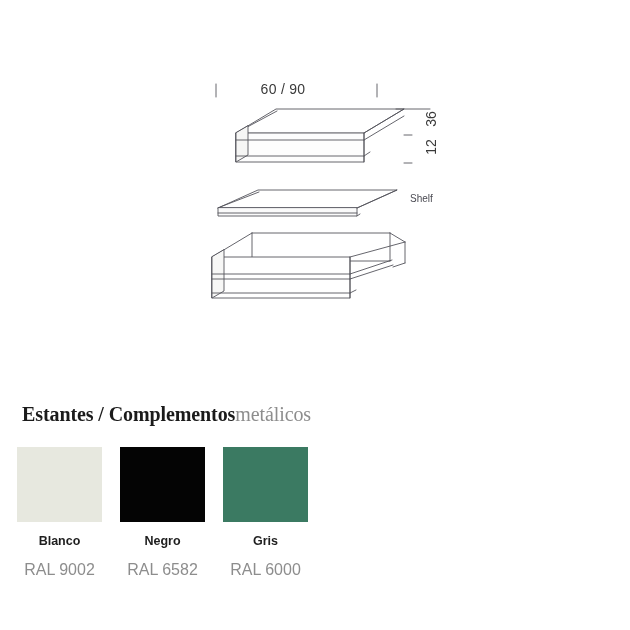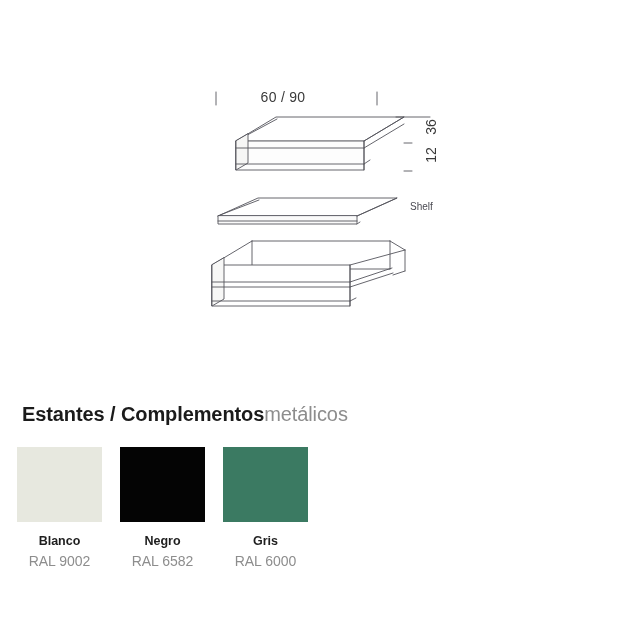--- a/index.html
+++ b/index.html
@@ -12,21 +12,21 @@
     height: 630px;
     position: relative;
     font-family: "Liberation Sans", sans-serif;
     overflow: hidden;
   }
 
   
   #drawing-area {
     position: absolute;
     left: 0;
-    top: 16px;
+    top: 8px;
     width: 539px;
     height: 380px;
   }
   #drawing-svg {
     position: absolute;
     left: 0;
     top: 0;
   }
   .dim-label {
     position: absolute;
@@ -73,20 +73,21 @@
   }
 
   
   #section-title {
     position: absolute;
     left: 22px;
     top: 403px;
     font-size: 20px;
     letter-spacing: -0.1px;
     white-space: nowrap;
+    font-family: Liberation Serif, serif;
   }
   #section-title .t-bold {
     font-weight: bold;
     color: #1b1b1b;
   }
   #section-title .t-light {
     font-weight: normal;
     color: #8d8d8d;
   }
 
@@ -116,22 +117,22 @@
   .swatch-name {
     margin-top: 12px;
     font-size: 12.5px;
     font-weight: bold;
     color: #1e1e1e;
     text-align: center;
     line-height: 1.25;
     white-space: nowrap;
   }
   .swatch-ral {
-    margin-top: 3px;
-    font-size: 14px;
+    margin-top: 10px;
+    font-size: 16px;
     font-weight: normal;
     color: #8d8d8d;
     text-align: center;
     line-height: 1.25;
     white-space: nowrap;
   }
 </style>
 </head>
 <body>
 

